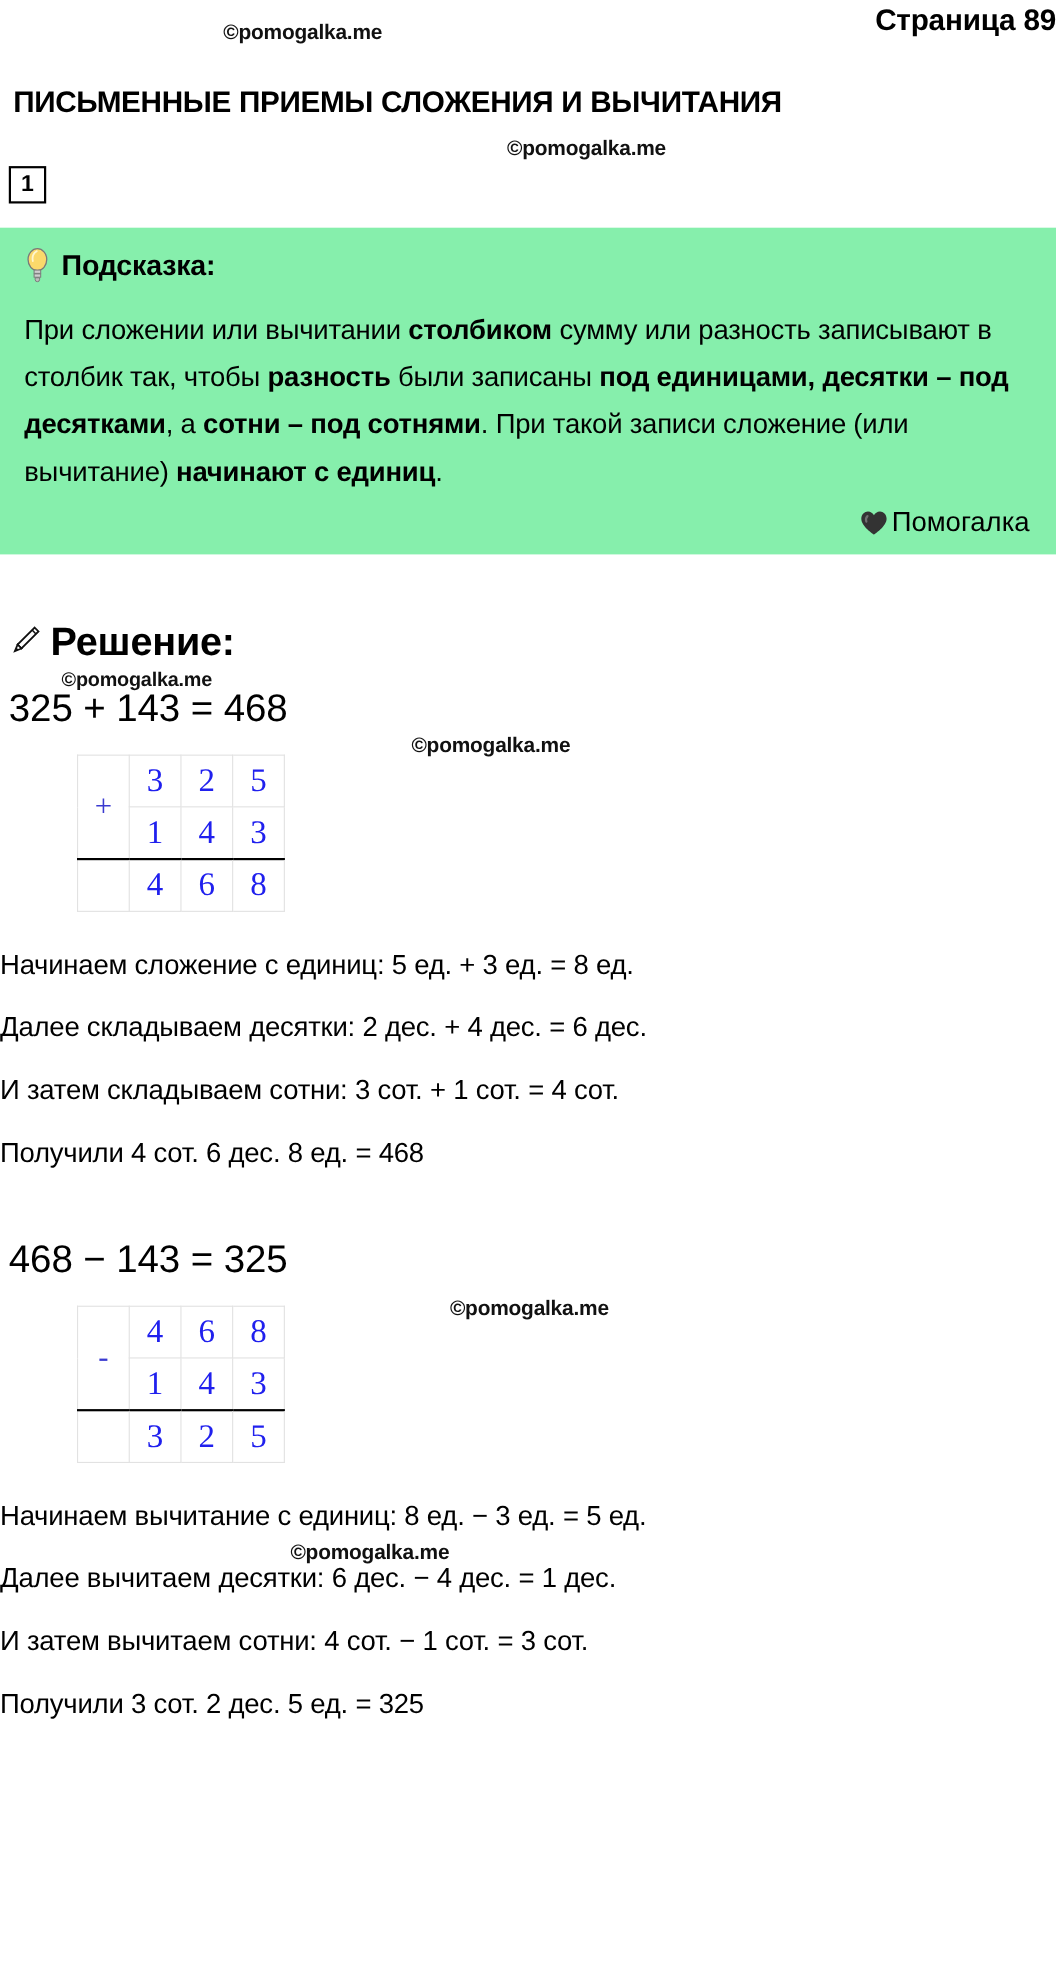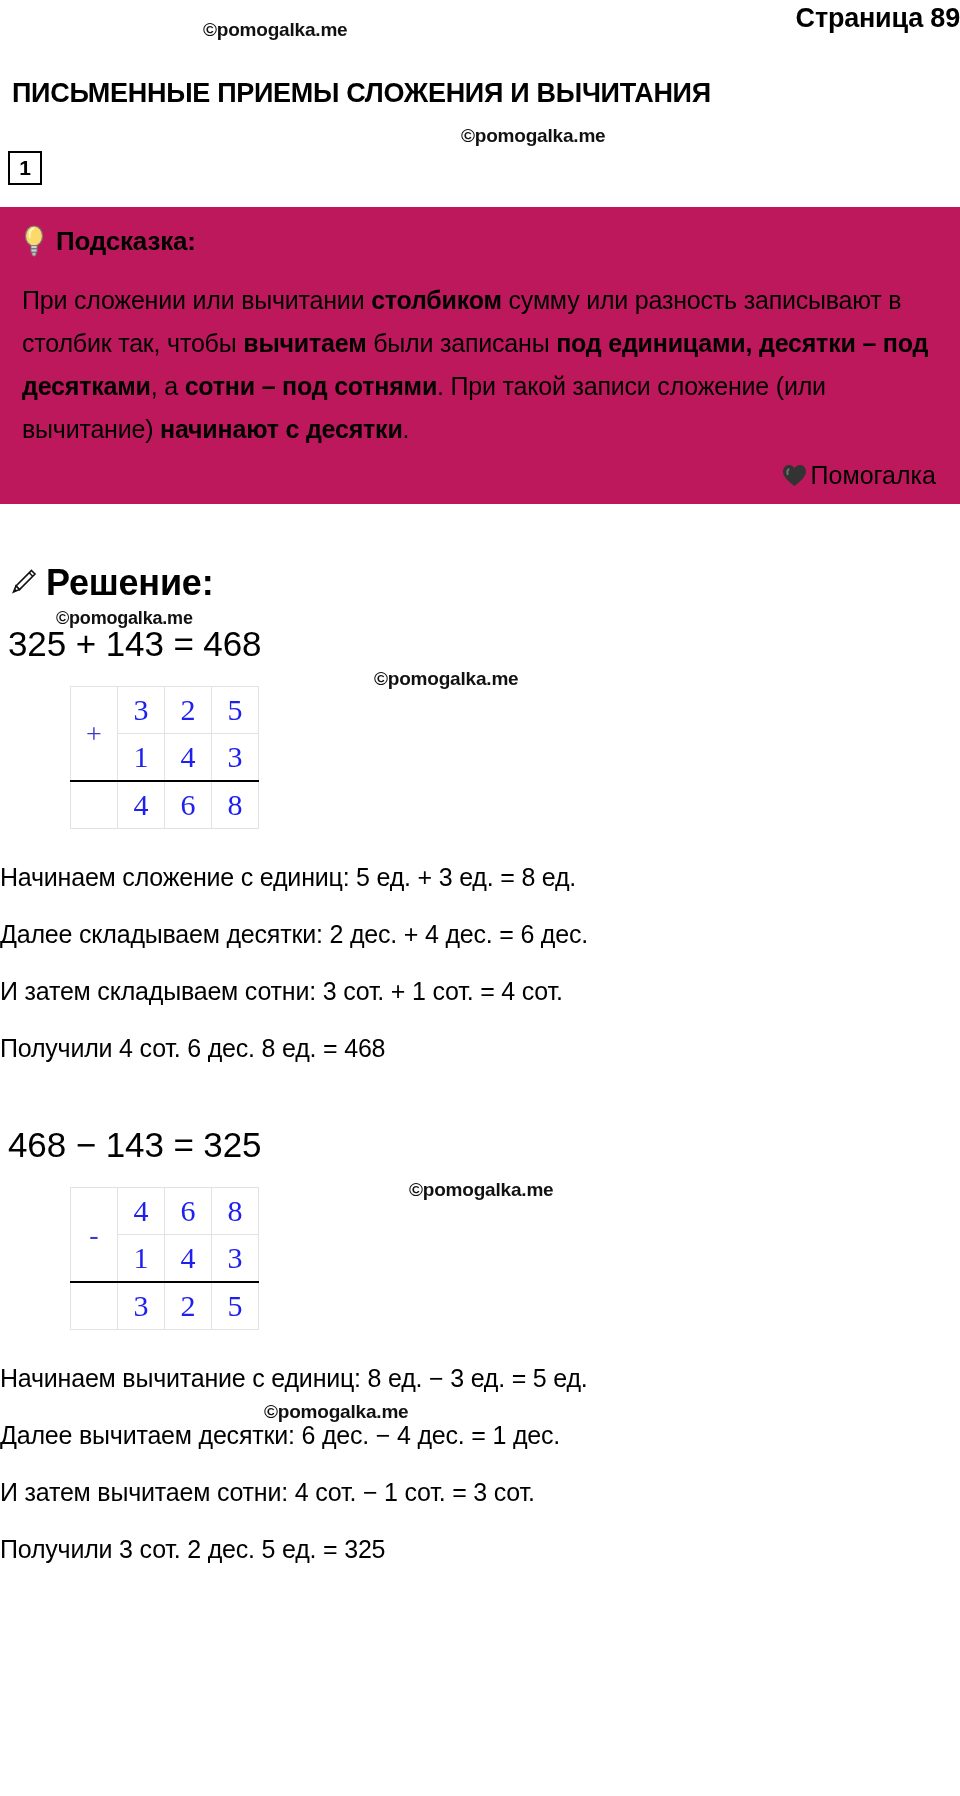--- a/index.html
+++ b/index.html
@@ -72,21 +72,21 @@
     font-weight: bold;
     line-height: 1;
     padding: 4px 8px 5px 8px;
     min-width: 14px;
     text-align: center;
   }
 
   
   .hint-box {
     margin-top: 22px;
-    background: #be185d;
+    background: #86efac;
     padding: 18px 22px 14px 22px;
     box-sizing: border-box;
   }
   .hint-head {
     display: flex;
     align-items: center;
     gap: 10px;
     margin-bottom: 22px;
   }
   .bulb {
@@ -208,21 +208,21 @@
           <path d="M12 3 C8 5 7 9 8 13" stroke="#fff6cf" stroke-width="1.6" fill="none"></path>
           <rect x="9" y="20.5" width="6" height="3" fill="#cfcfcf" stroke="#7a7a7a" stroke-width="0.9"></rect>
           <rect x="9" y="24" width="6" height="3" fill="#cfcfcf" stroke="#7a7a7a" stroke-width="0.9"></rect>
           <path d="M10 27.5 h4 v1.6 a2 2 0 0 1 -4 0 z" fill="#bdbdbd" stroke="#7a7a7a" stroke-width="0.9"></path>
         </svg>
       </span>
       <span class="hint-title">Подсказка:</span>
     </div>
 
     <div class="hint-text">
-      <span>При сложении или вычитании </span><b>столбиком</b><span> сумму или разность записывают в столбик так, чтобы </span><b>вычитаем</b><span> были записаны </span><b>под единицами, десятки – под десятками</b><span>, а </span><b>сотни – под сотнями</b><span>. При такой записи сложение (или вычитание) </span><b>начинают с десятки</b><span>.</span>
+      <span>При сложении или вычитании </span><b>столбиком</b><span> сумму или разность записывают в столбик так, чтобы </span><b>разность</b><span> были записаны </span><b>под единицами, десятки – под десятками</b><span>, а </span><b>сотни – под сотнями</b><span>. При такой записи сложение (или вычитание) </span><b>начинают с единиц</b><span>.</span>
     </div>
 
     <div class="hint-sign">
       <span class="heart">
         <svg viewBox="0 0 25 23" width="25" height="23" aria-hidden="true">
           <path d="M12.5 22 C12.5 22 1 14.6 1 7.6 C1 3.6 4 1 7 1 C9.6 1 11.5 2.6 12.5 4.4 C13.5 2.6 15.4 1 18 1 C21 1 24 3.6 24 7.6 C24 14.6 12.5 22 12.5 22 Z" fill="#333333"></path>
           <path d="M6.6 5.2 C5.2 6.6 5 8.6 5.6 10.2" stroke="#6f6f6f" stroke-width="2" fill="none" stroke-linecap="round"></path>
         </svg>
       </span>
       <span>Помогалка</span>

